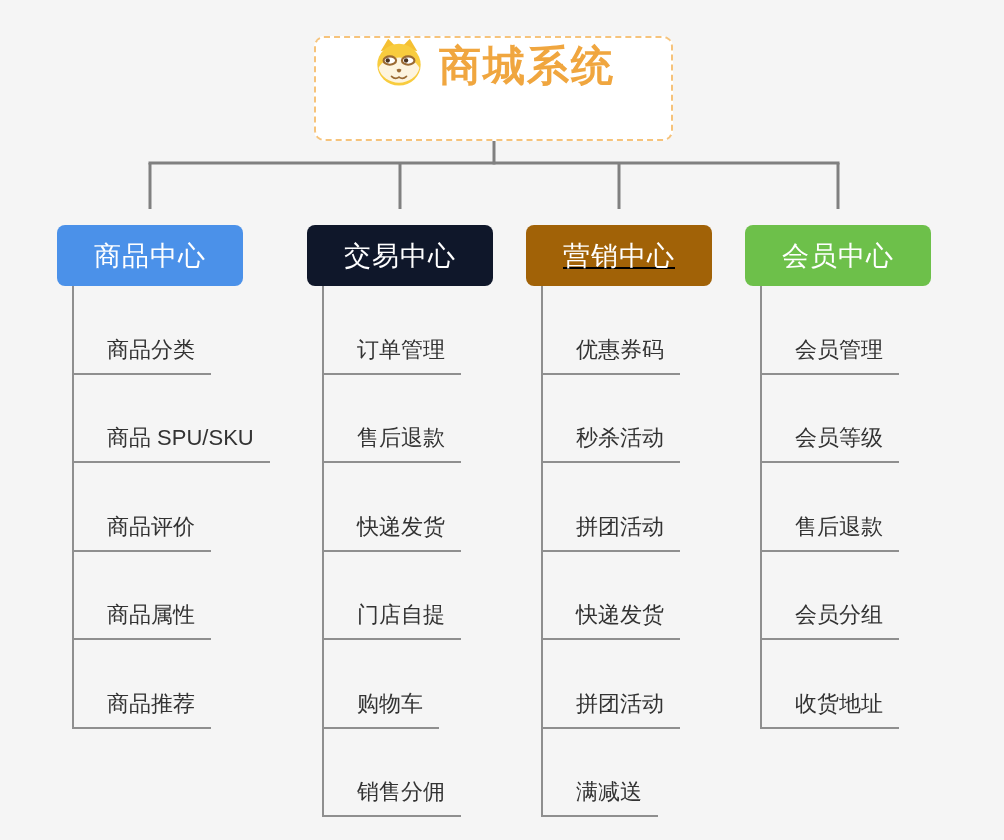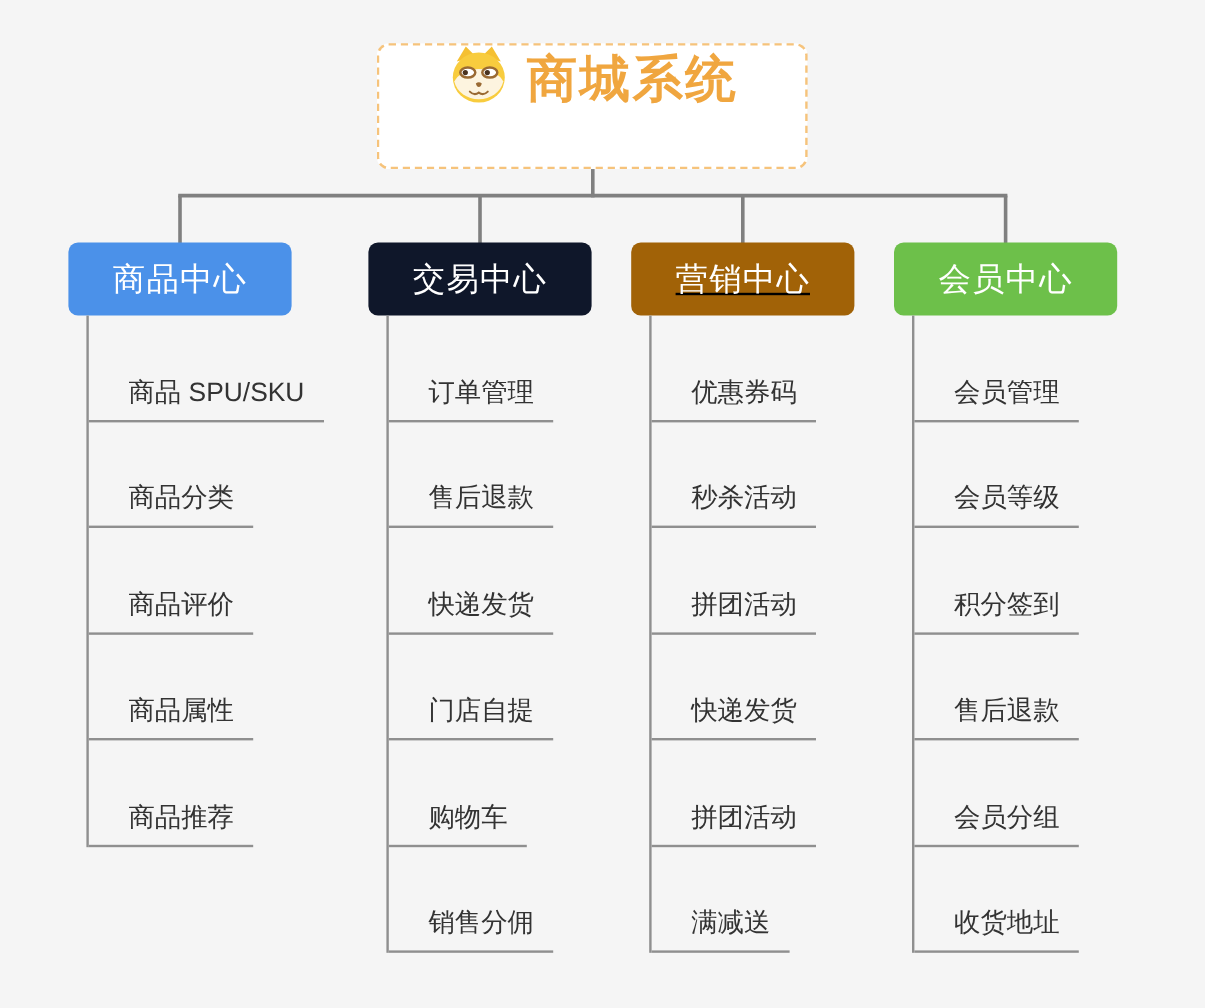--- a/index.html
+++ b/index.html
@@ -37,21 +37,21 @@
     font-weight: bold;
     letter-spacing: 2px;
     color: #F0A63F;
     white-space: nowrap;
   }
   .doge { width: 54px; height: 50px; flex: 0 0 auto; }
 
   
   .branch-col {
     position: absolute;
-    top: 202px;
+    top: 225px;
     width: 186px;
   }
   .branch-box {
     width: 186px; height: 61px;
     border-radius: 8px;
     display: flex; align-items: center; justify-content: center;
     box-sizing: border-box;
   }
   .branch-label {
     color: #FFFFFF;
@@ -109,24 +109,24 @@
   </div>
 
   <div id="branches">
       <div class="branch-col" style="left: 57px;">
       <div class="branch-box" style="background: rgb(75, 145, 233);">
         <span class="branch-label">商品中心</span>
       </div>
       <div class="branch-children">
 
       <div class="child-row">
+          <span class="child-node">商品分类</span>
+        </div>
+          <div class="child-row">
           <span class="child-node">商品 SPU/SKU</span>
-        </div>
-          <div class="child-row">
-          <span class="child-node">商品分类</span>
         </div>
           <div class="child-row">
           <span class="child-node">商品评价</span>
         </div>
           <div class="child-row">
           <span class="child-node">商品属性</span>
         </div>
           <div class="child-row">
           <span class="child-node">商品推荐</span>
         </div>
@@ -190,23 +190,20 @@
       </div>
       <div class="branch-children">
 
       <div class="child-row">
           <span class="child-node">会员管理</span>
         </div>
           <div class="child-row">
           <span class="child-node">会员等级</span>
         </div>
           <div class="child-row">
-          <span class="child-node">积分签到</span>
-        </div>
-          <div class="child-row">
           <span class="child-node">售后退款</span>
         </div>
           <div class="child-row">
           <span class="child-node">会员分组</span>
         </div>
           <div class="child-row">
           <span class="child-node">收货地址</span>
         </div>
         </div>
     </div>

